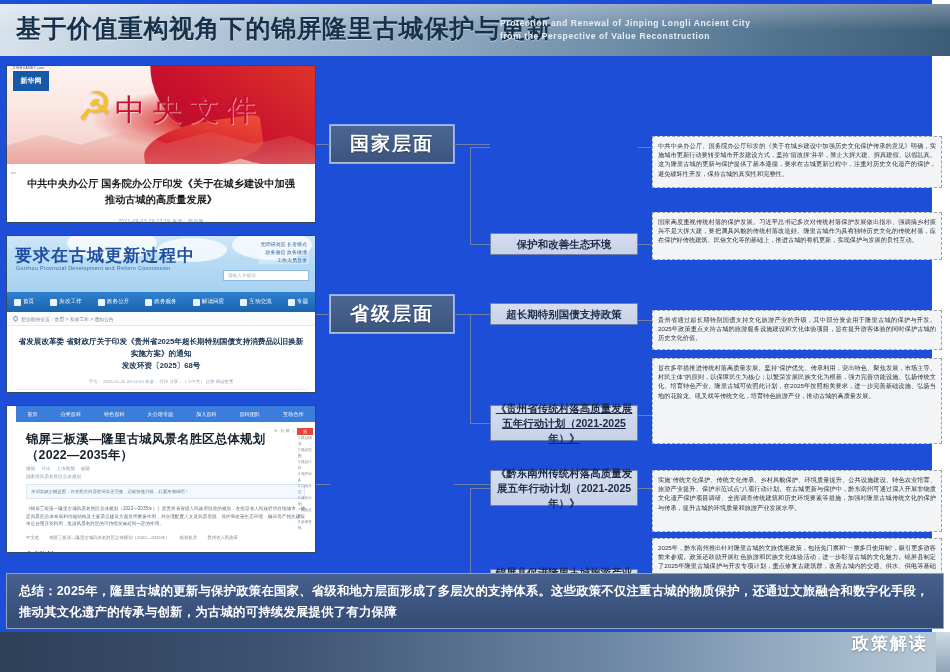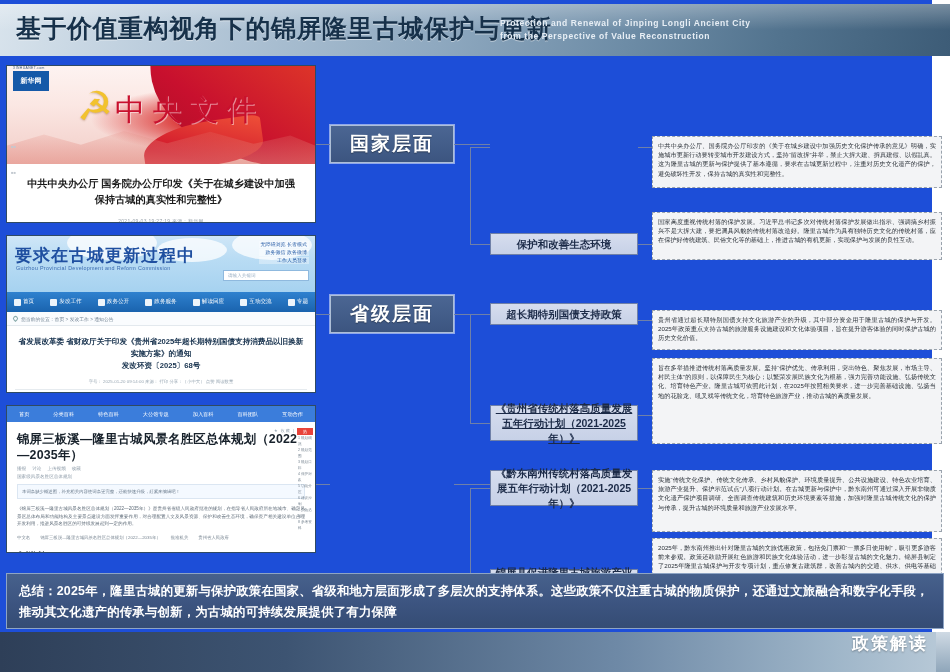--- a/index.html
+++ b/index.html
@@ -36,21 +36,21 @@
   
   .body-area { position: absolute; left: 0; top: 60px; width: 950px; height: 505px; }
 
   
   .shot {
     position: absolute; left: 6px; width: 310px;
     border: 1px solid #2f4a63; background: #fff; overflow: hidden;
   }
   #shot-national { top: 5px;  height: 158px; }
   #shot-provincial { top: 175px; height: 158px; }
-  #shot-local { top: 345px; height: 148px; }
+  #shot-local { top: 345px; height: 148px; padding-left: 9px; }
 
   
   .doc-banner {
     position: relative; height: 98px; width: 100%;
     background:
       radial-gradient(ellipse at 78% 55%, rgba(214,26,26,.95) 0%, rgba(214,26,26,.9) 18%, rgba(226,80,70,0) 46%),
       linear-gradient(180deg,#fdf3f1 0%, #fbe7e3 40%, #f6d9d4 72%, #f2cdc7 100%);
     overflow: hidden;
   }
   .doc-banner .ribbon {
@@ -266,21 +266,21 @@
         <div class="ribbon"></div>
         <div class="ribbon2"></div>
         <div class="mountains"></div>
         <div class="news-logo-cap">XINHUANET.com</div>
         <div class="news-logo">新华网</div>
         <div class="emblem">☭</div>
         <div class="bigtitle">中央文件</div>
       </div>
       <div class="doc-caption">
         <div>中共中央办公厅 国务院办公厅印发《关于在城乡建设中加强</div>
-        <div>保持古城的真实性和完整性》</div>
+        <div>推动古城的高质量发展》</div>
       </div>
       <div class="doc-meta">2021-09-03 19:27:19     来源：新华网</div>
       <div class="doc-sidebar-dot" style="top:78px">■■</div>
       <div class="doc-sidebar-dot" style="top:104px">■■</div>
     </div>
 
     <div class="shot" id="shot-provincial">
       <div class="gov-top">
         <div class="cloud" style="left:60px;top:-10px;width:90px;height:34px;"></div>
         <div class="cloud" style="left:150px;top:2px;width:70px;height:24px;"></div>

